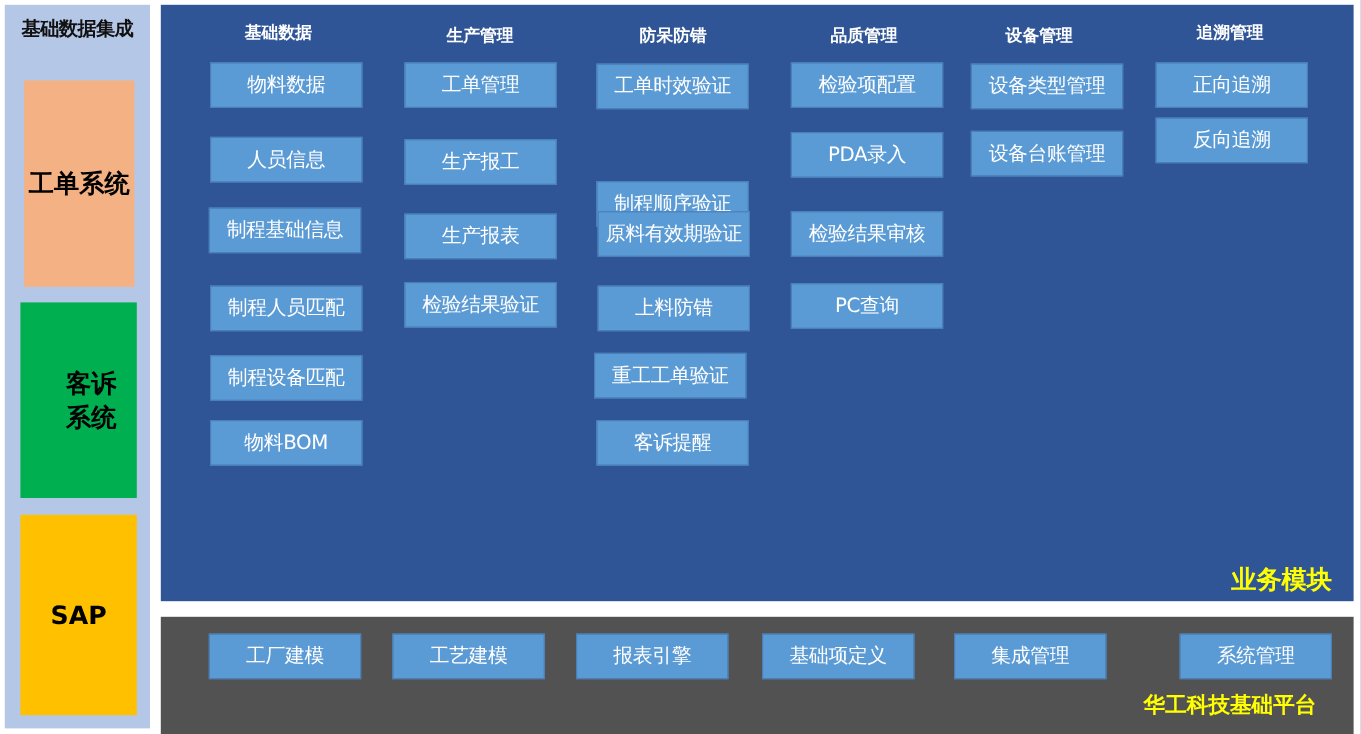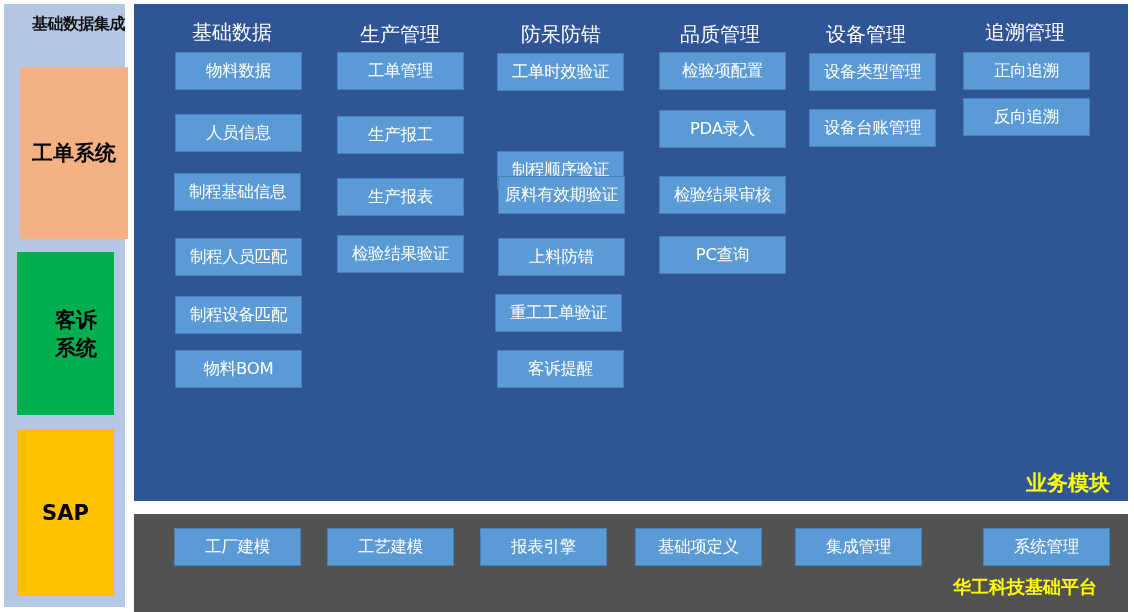--- a/index.html
+++ b/index.html
@@ -1,27 +1,27 @@
 <!DOCTYPE html>
 <html><head>
 <meta charset="utf-8">
 <style>
   html, body { margin:0; padding:0; }
   body { width:1134px; height:612px; position:relative; background:#ffffff; overflow:hidden;
          font-family:"DejaVu Sans", "Liberation Sans", sans-serif; }
   .abs { position:absolute; box-sizing:border-box; }
   .sidebar { left:4px; top:4px; width:121px; height:603px; background:#B4C7E7; }
-  .sidebar-title { left:4px; top:14px; width:121px; text-align:right; font-size:16px; font-weight:bold; color:#111; letter-spacing:-0.5px; }
+  .sidebar-title { left:4px; top:14px; width:121px; text-align:center; font-size:16px; font-weight:bold; color:#111; letter-spacing:-0.5px; }
   .sys { display:flex; align-items:center; justify-content:center; font-weight:bold; color:#000; font-size:21px; }
-  .sys-orange { left:20px; top:67px; width:108px; height:172px; background:#F4B183; }
+  .sys-orange { left:20px; top:67px; width:92px; height:172px; background:#F4B183; }
   .sys-green  { left:17px; top:252px; width:97px; height:163px; background:#00B050;padding-left:38px; }
   .sys-yellow { left:17px; top:429px; width:97px; height:167px; background:#FFC000; }
   .biz-panel { left:134px; top:4px; width:994px; height:497px; background:#2F5597; }
   .plat-panel { left:134px; top:514px; width:994px; height:98px; background:#525252; }
-  .col-head { width:130px; text-align:center; font-size:20px; font-weight:normal; color:#fff; }
+  .col-head { width:130px; text-align:center; font-size:14px; font-weight:bold; color:#fff; }
   .btn { width:127px; height:38px; background:#5B9BD5; border:1px solid #4A7FB8; color:#fff;
          display:flex; align-items:center; justify-content:center; font-size:16.5px; white-space:nowrap;
          cursor:pointer; letter-spacing:-0.3px; }
   .tag { color:#FFFF00; font-weight:bold; font-size:21px; white-space:nowrap; }
 </style>
 </head>
 <body>
 
 <div class="abs sidebar"></div>
 <div class="abs sidebar-title">基础数据集成</div>

